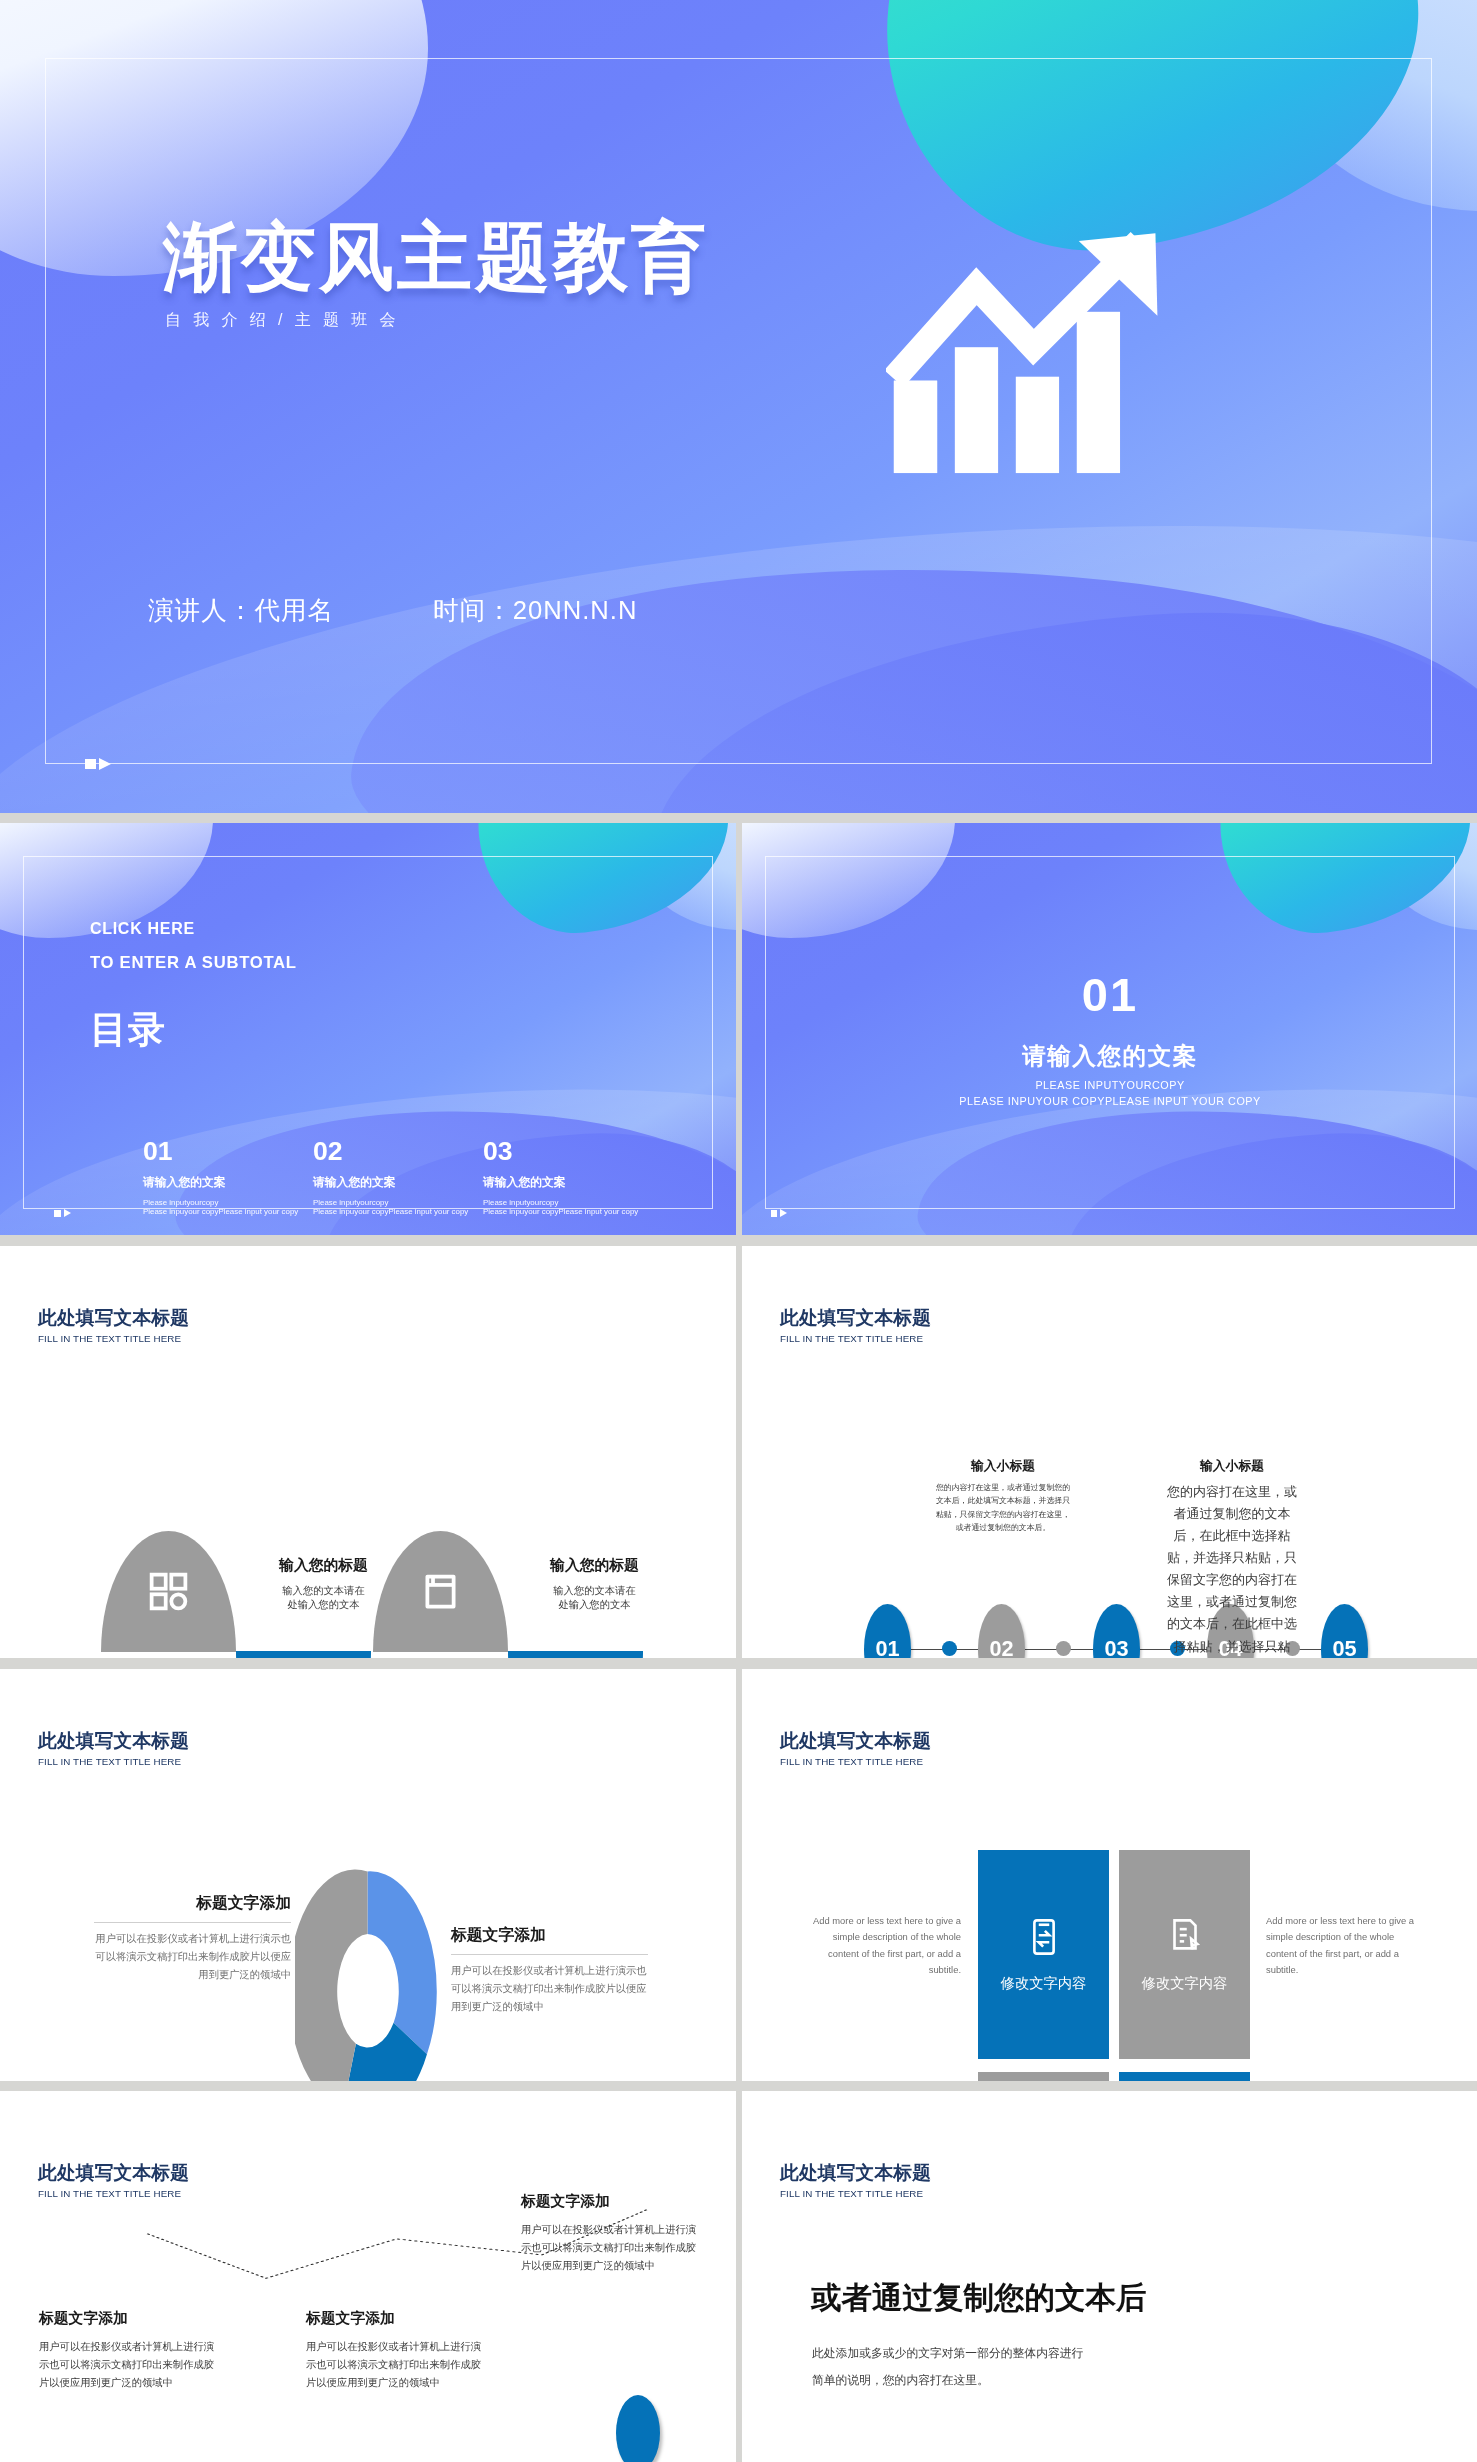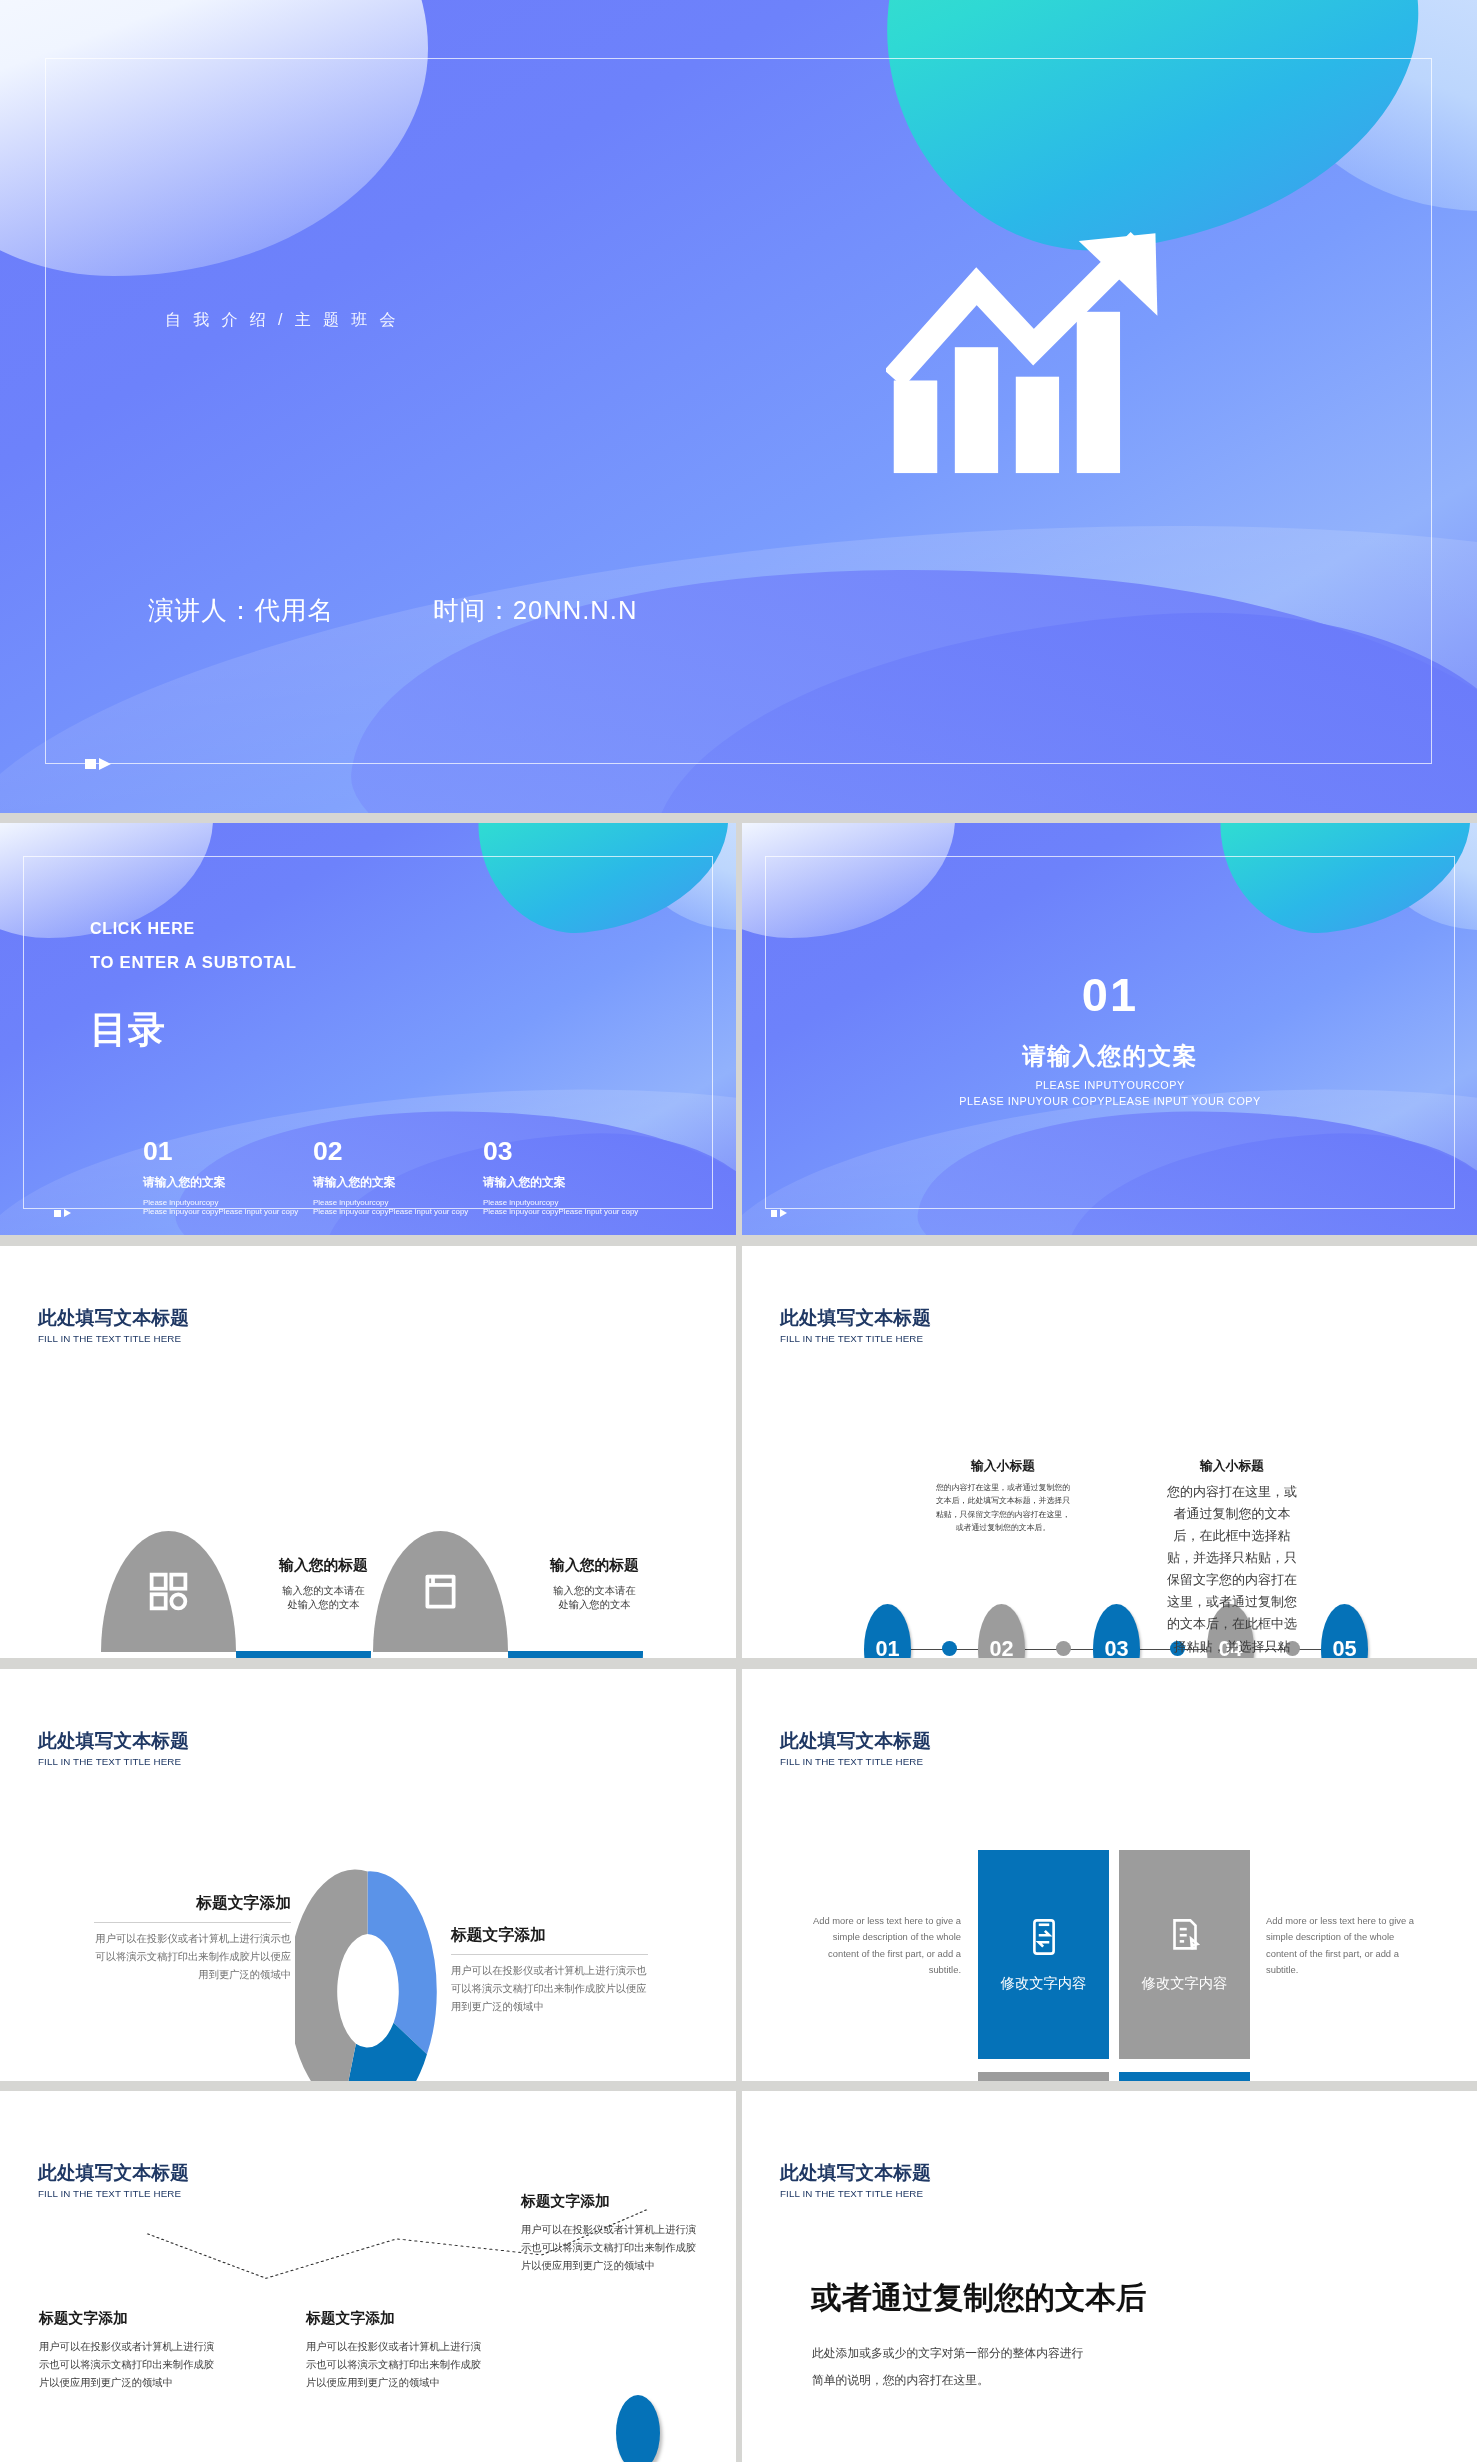--- a/index.html
+++ b/index.html
@@ -124,20 +124,23 @@
     <div class="blob-white"></div>
     <div class="blob-pale"></div>
     <div class="blob-teal"></div>
     <div class="wave-bot"></div>
     <div class="wave-bot2"></div>
     <div class="wave-bot3"></div>
 
     <div class="frame-line" style="left:45px; top:58px; right:45px; bottom:49px; border-width:1.5px;"></div>
 
 
+    <div style="position:absolute; left:163px; top:217px; font-size:75px; font-weight:700;
+                color:#fff; letter-spacing:3px; line-height:1.08;
+                text-shadow:0 5.9px 7.9px rgba(40,60,170,.35);">渐变风主题教育</div>
 
     <div style="position:absolute; left:165px; top:310px; font-size:16px; color:rgba(255,255,255,.92);
                 letter-spacing:3.9px;">自 我 介 绍  /  主 题 班 会</div>
 
     <div style="position:absolute; left:148px; top:593px; font-size:25.6px; color:#fff; letter-spacing:1px;">演讲人：代用名</div>
     <div style="position:absolute; left:433px; top:593px; font-size:25.6px; color:#fff; letter-spacing:1px;">时间：20NN.N.N</div>
 
     <div class="growth" style="position:absolute; left:886px; top:231px; width:295px; height:256px;">
       <svg viewBox="0 0 300 260" width="295" height="256" fill="#fff" aria-hidden="true">
         <rect x="8" y="152" width="44" height="94"></rect>

